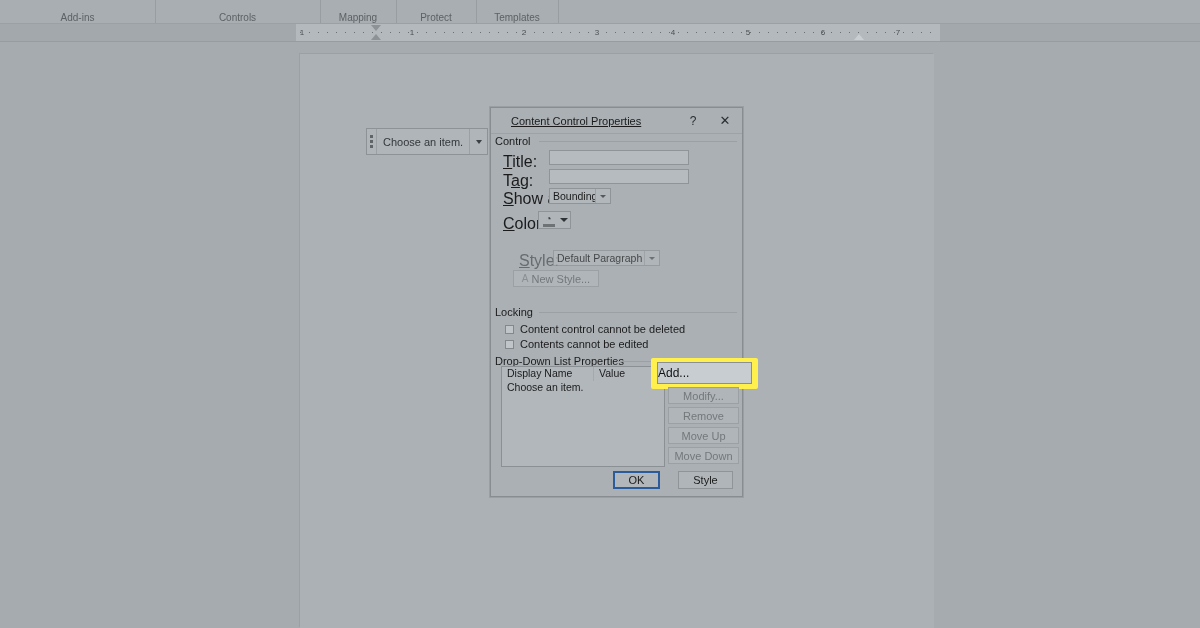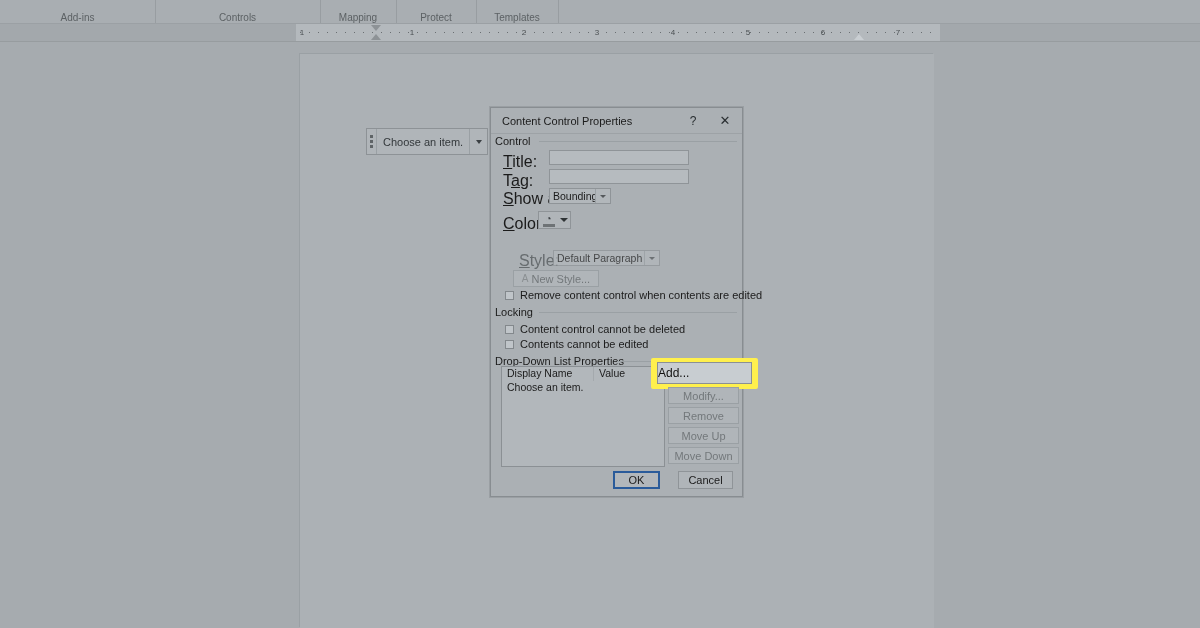--- a/index.html
+++ b/index.html
@@ -99,21 +99,21 @@
     background:#abb0b4;
     border:1px solid #888d91;
     box-shadow:0 0 0 1px rgba(120,125,128,.35);
   }
   #dlg-titlebar{
     position:relative;height:25px;width:100%;
     border-bottom:1px solid #9da2a6;
     display:flex;align-items:center;
   }
   #dlg-title{
-    font-size:11px;color:#1b1b1b;padding-left:11px;white-space:nowrap;
+    font-size:11px;color:#1b1b1b;padding-left:20px;white-space:nowrap;text-decoration:underline;
   }
   .tb-btn{
     position:absolute;top:0;height:25px;width:28px;
     display:flex;align-items:center;justify-content:center;
     font-size:12px;color:#2a2f32;
   }
   #dlg-help{right:35px;}
   #dlg-close{right:3px;font-size:13px;}
   #dlg-body{
     position:relative;width:100%;height:362px;
@@ -399,24 +399,20 @@
       <div class="combo-btn">
           <div class="caret-sm"></div>
         </div>
     </div>
 
     <div class="dbtn disabled" id="newstyle-btn" style="left:22px;top:136px;width:86px;height:17px;">
       <span id="newstyle-icon">A</span>
       <span>New Style...</span>
     </div>
 
-    <div class="cbrow" style="left:14px;top:155px;">
-      <div class="cbox"></div>
-      <div class="cbtext">Remove content control when contents are edited</div>
-    </div>
 
     <div class="sect-label" style="left:4px;top:172px;">Locking</div>
     <div class="sect-rule" style="left:48px;top:178px;width:198px;"></div>
 
     <div class="cbrow" style="left:14px;top:189px;">
       <div class="cbox"></div>
       <div class="cbtext">Content control cannot be deleted</div>
     </div>
     <div class="cbrow" style="left:14px;top:204px;">
       <div class="cbox"></div>
@@ -452,14 +448,14 @@
     <span>Move Up</span>
   </div>
 <div class="dbtn disabled sidebtn" style="top:447px;">
     <span>Move Down</span>
   </div>
 
 <div class="dbtn" id="ok-btn">
     <span>OK</span>
   </div>
 <div class="dbtn" id="cancel-btn">
-    <span>Cancel</span>
+    <span>Style</span>
   </div>
 
 </body></html>

